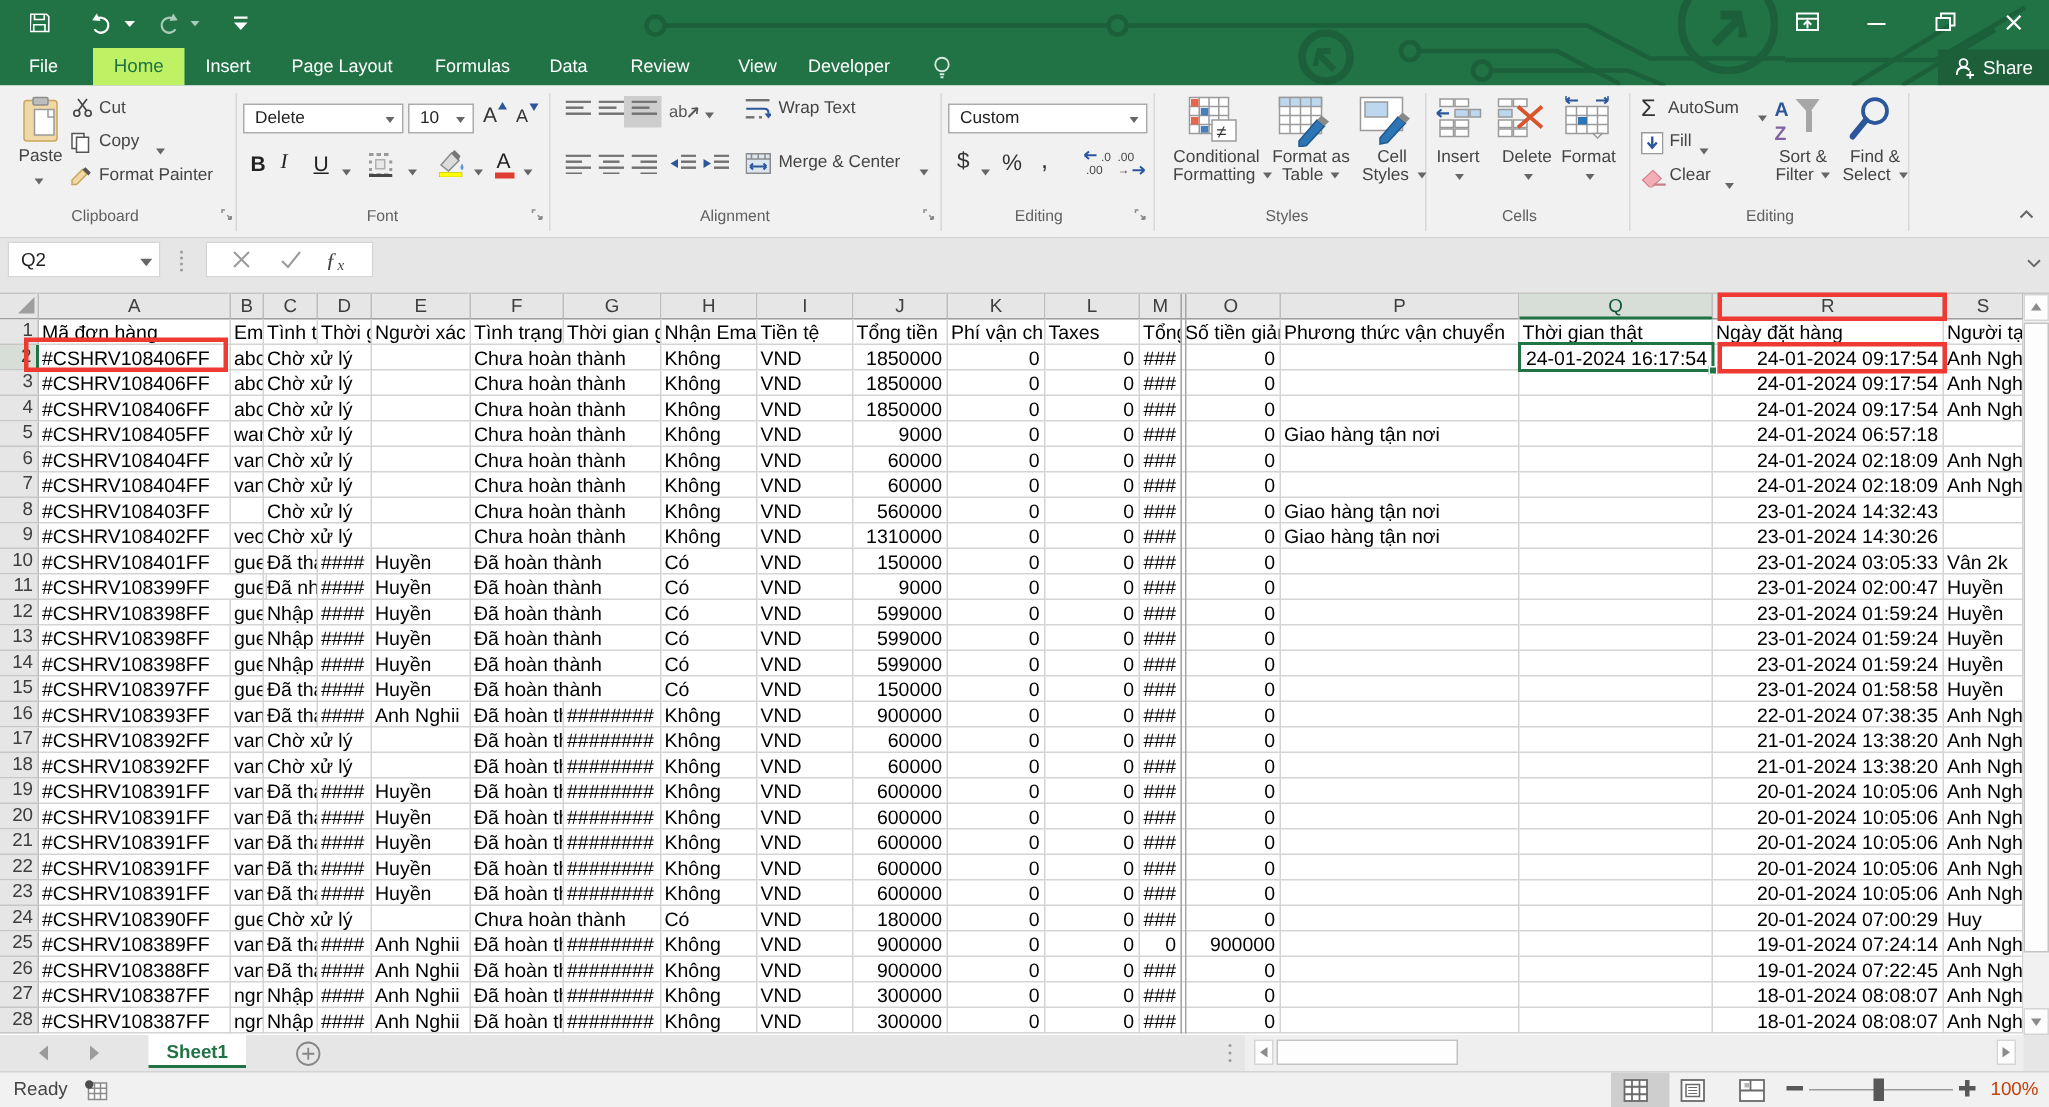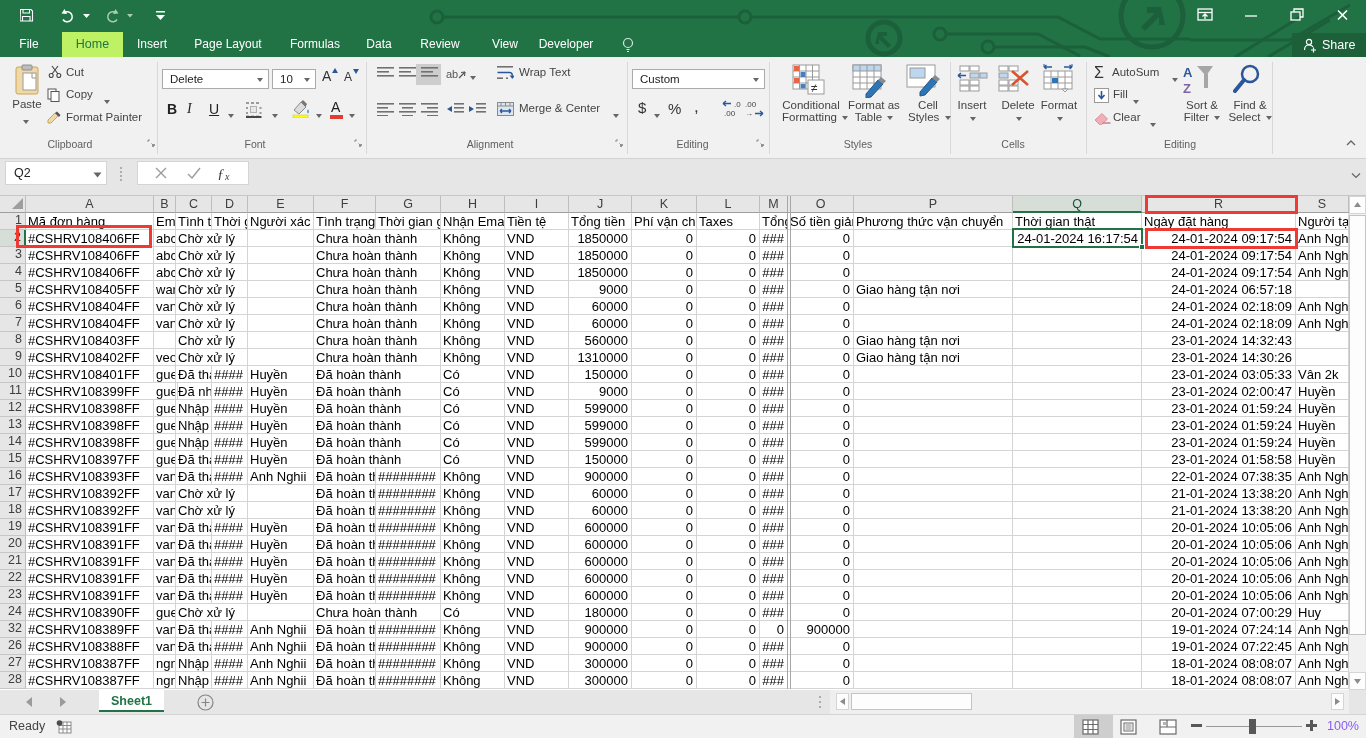--- a/index.html
+++ b/index.html
@@ -959,21 +959,21 @@
       <div class="c r" style="left:632px;width:65px">0</div>
       <div class="c r" style="left:697px;width:63px">0</div>
       <div class="c r" style="left:760px;width:28px">###</div>
       <div class="c r" style="left:788px;width:66px">0</div>
       <div class="c" style="left:854px;width:159px"></div>
       <div class="c r" style="left:1013px;width:129px"></div>
       <div class="c r" style="left:1142px;width:154px">20-01-2024 07:00:29</div>
       <div class="c" style="left:1296px;width:53px">Huy</div>
     </div>
 <div class="row" style="top:425px">
-      <div class="rh">32</div>
+      <div class="rh">25</div>
       <div class="c" style="left:26px;width:128px">#CSHRV108389FF</div>
       <div class="c" style="left:154px;width:22px">van</div>
       <div class="c" style="left:176px;width:36px">Đã thanh toán</div>
       <div class="c" style="left:212px;width:36px">####</div>
       <div class="c" style="left:248px;width:66px">Anh Nghii</div>
       <div class="c" style="left:314px;width:62px">Đã hoàn thành</div>
       <div class="c" style="left:376px;width:65px">########</div>
       <div class="c" style="left:441px;width:64px">Không</div>
       <div class="c" style="left:505px;width:64px">VND</div>
       <div class="c r" style="left:569px;width:63px">900000</div>
@@ -1117,13 +1117,13 @@
 <svg class="abs" style="left:1159px;top:4px" width="18" height="16" viewBox="0 0 18 16">
 <rect x="1" y="1" width="16" height="14" fill="#fff" stroke="#6a6a6a" stroke-width="1.2"></rect>
 <path d="M1 8 h16 M8 1 v7" stroke="#6a6a6a" stroke-width="1.2" fill="none"></path>
 <rect x="4" y="3" width="3" height="3" fill="#6a6a6a" opacity="0.5"></rect>
     </svg>
 <div class="abs" style="left:1191px;top:9px;width:11px;height:3px;background:#585858"></div>
 <div class="abs" style="left:1206px;top:11px;width:96px;height:1px;background:#9a9a9a"></div>
 <div class="abs" style="left:1249px;top:4px;width:7px;height:15px;background:#585858"></div>
 <div class="abs" style="left:1306px;top:9px;width:11px;height:3px;background:#585858"></div>
 <div class="abs" style="left:1306px;top:5px;width:3px;height:11px;background:#585858;margin-left:4px"></div>
-<div class="abs" style="left:1327px;top:4px;font-size:12.5px;color:#8b5cf6">100%</div>
+<div class="abs" style="left:1327px;top:4px;font-size:12.5px;color:#c2410c">100%</div>
 </div>
 </body></html>

